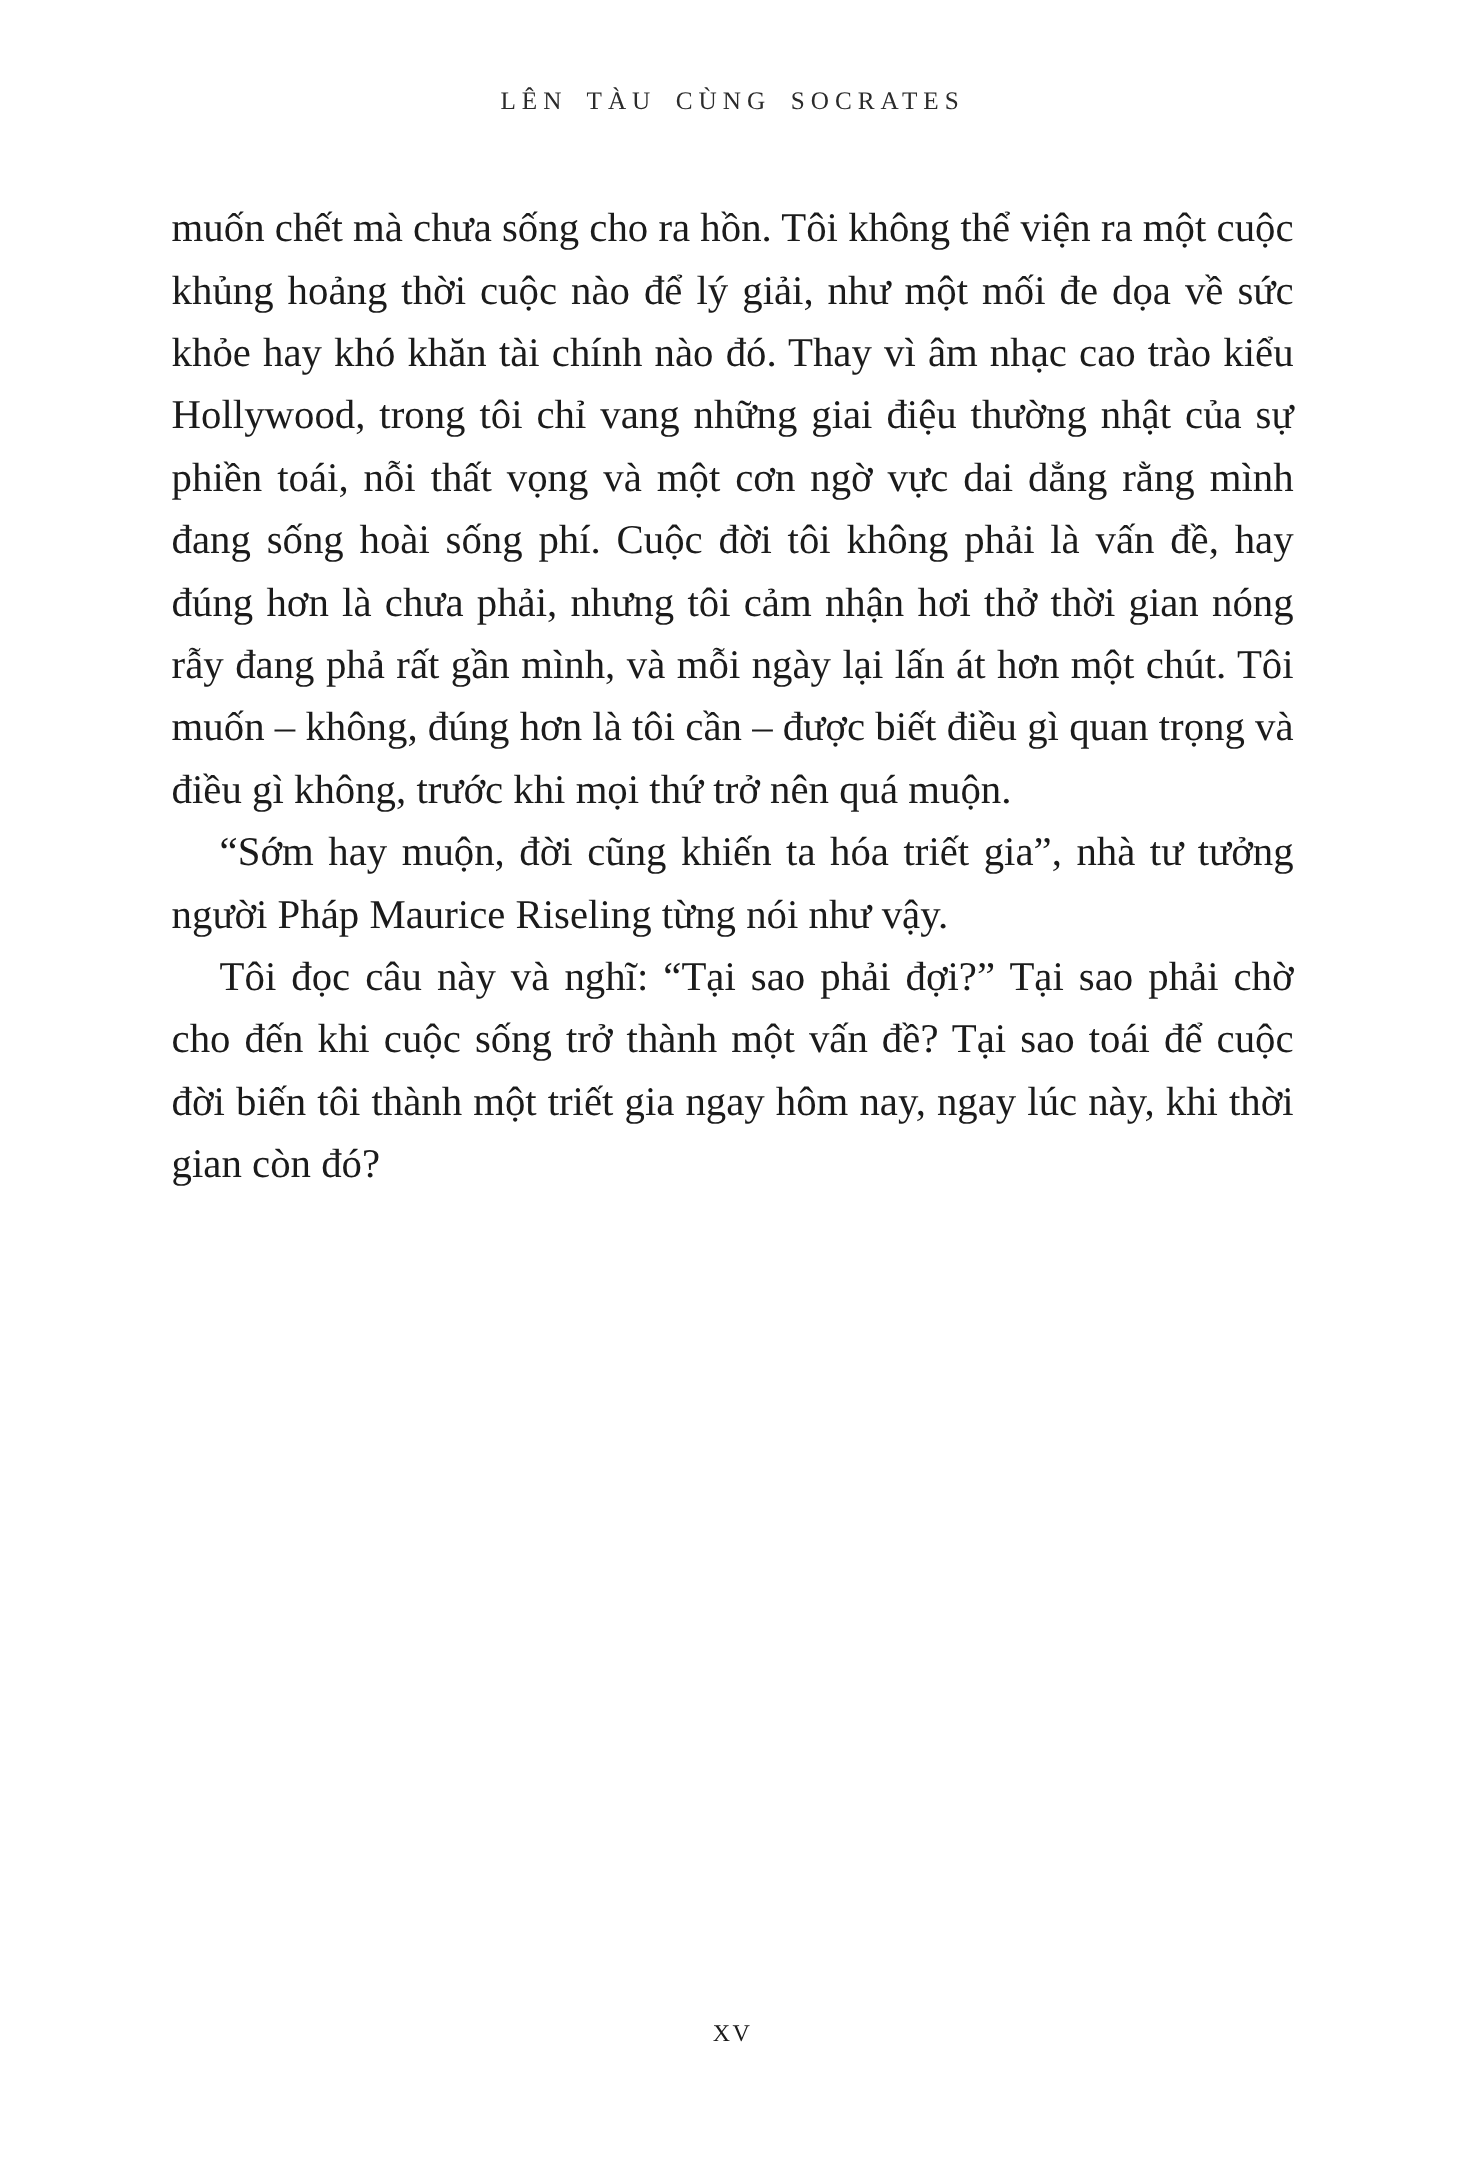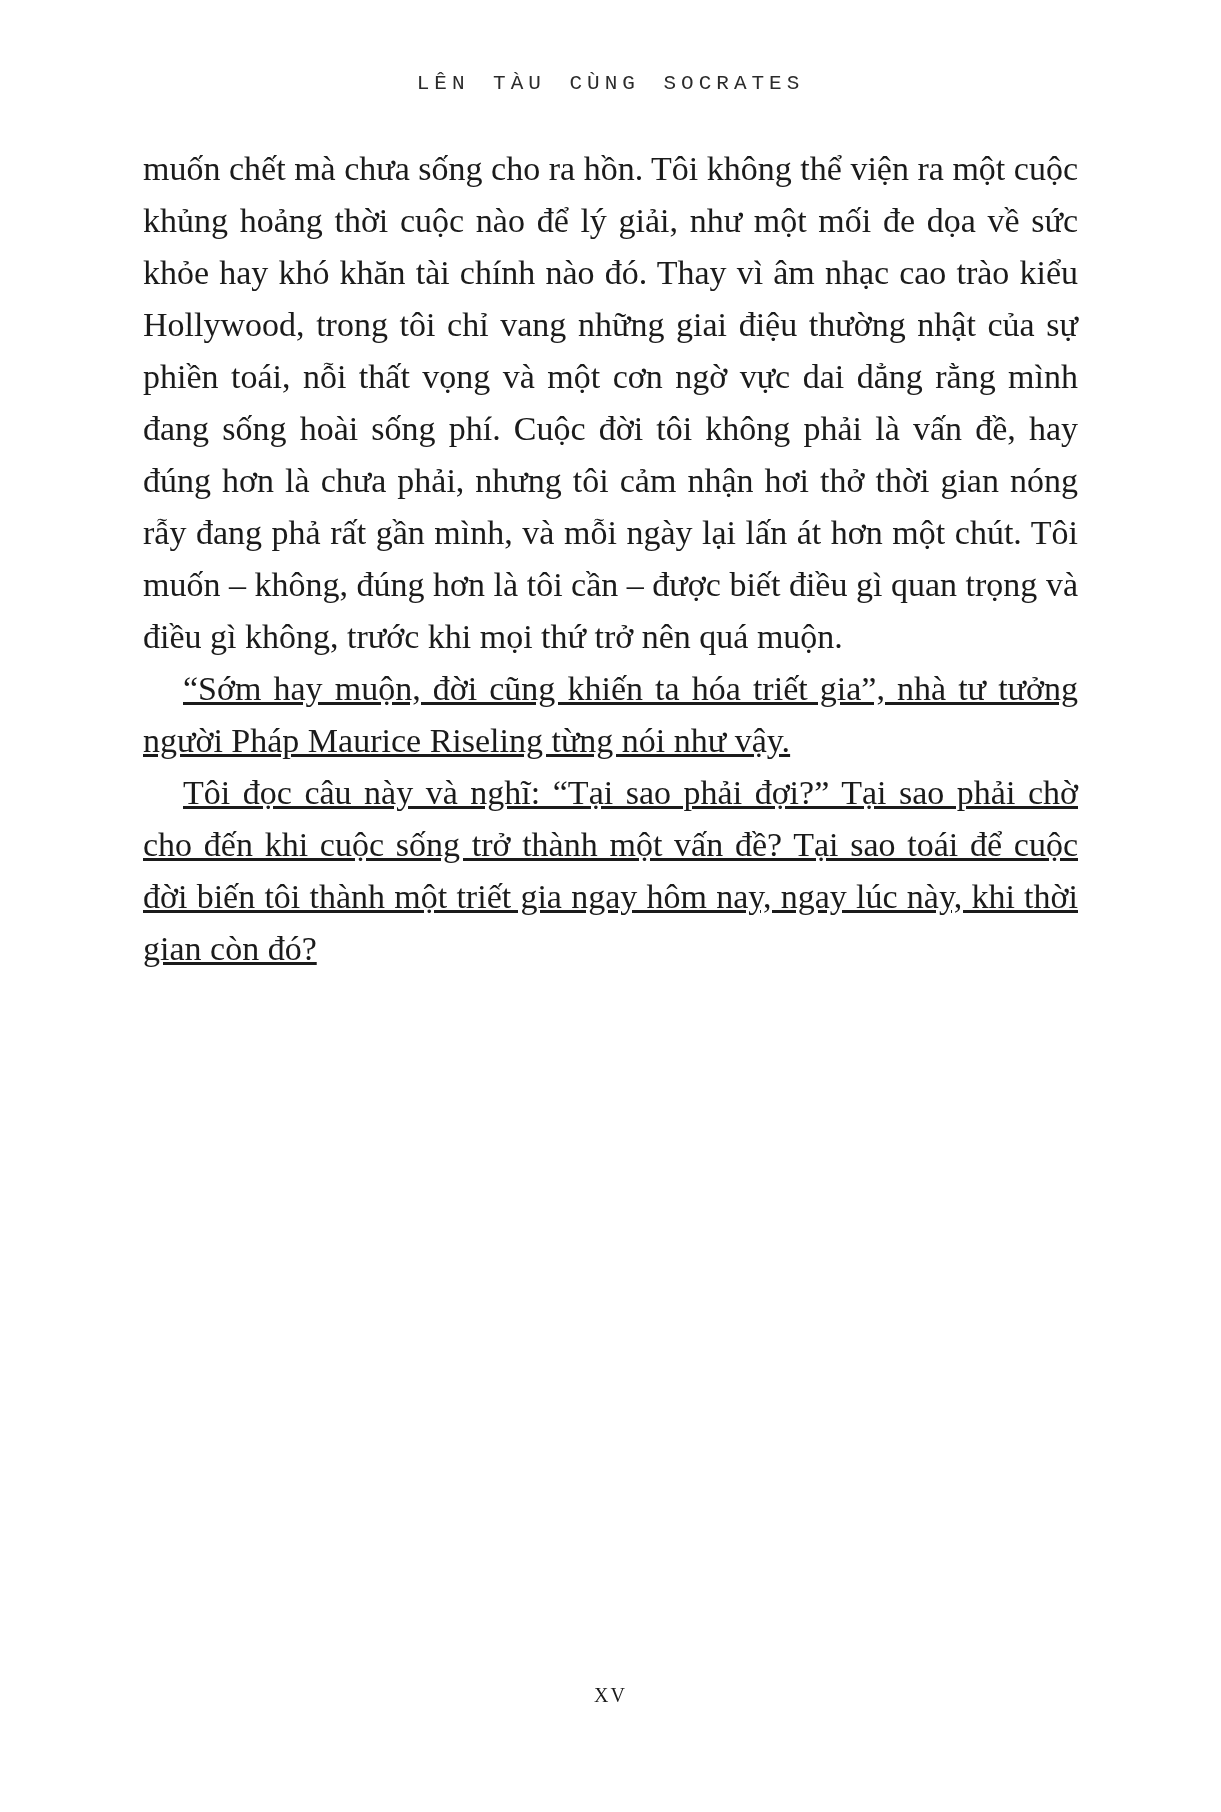--- a/index.html
+++ b/index.html
@@ -17,32 +17,31 @@
     height: 100%;
     position: relative;
   }
   .running-header {
     padding-top: 72px;
     text-align: center;
     font-size: 21px;
     letter-spacing: 5px;
     word-spacing: 6px;
     color: #2b2b2b;
-    font-family: Liberation Mono, monospace;
   }
   .body-text {
     width: 935px;
-    margin: 48px auto 0 auto;
+    margin: 68px auto 0 auto;
     font-size: 34px;
     line-height: 52px;
     text-align: justify;
     text-justify: inter-word;
   }
   .para { text-align: justify; }
-  .para.indent { text-indent: 40px; text-decoration: underline; }
+  .para.indent { text-indent: 40px; }
   .page-number {
     position: absolute;
     left: 0;
     right: 0;
     top: 1684px;
     text-align: center;
     font-size: 20px;
     letter-spacing: 2px;
     color: #1b1b1b;
   }

